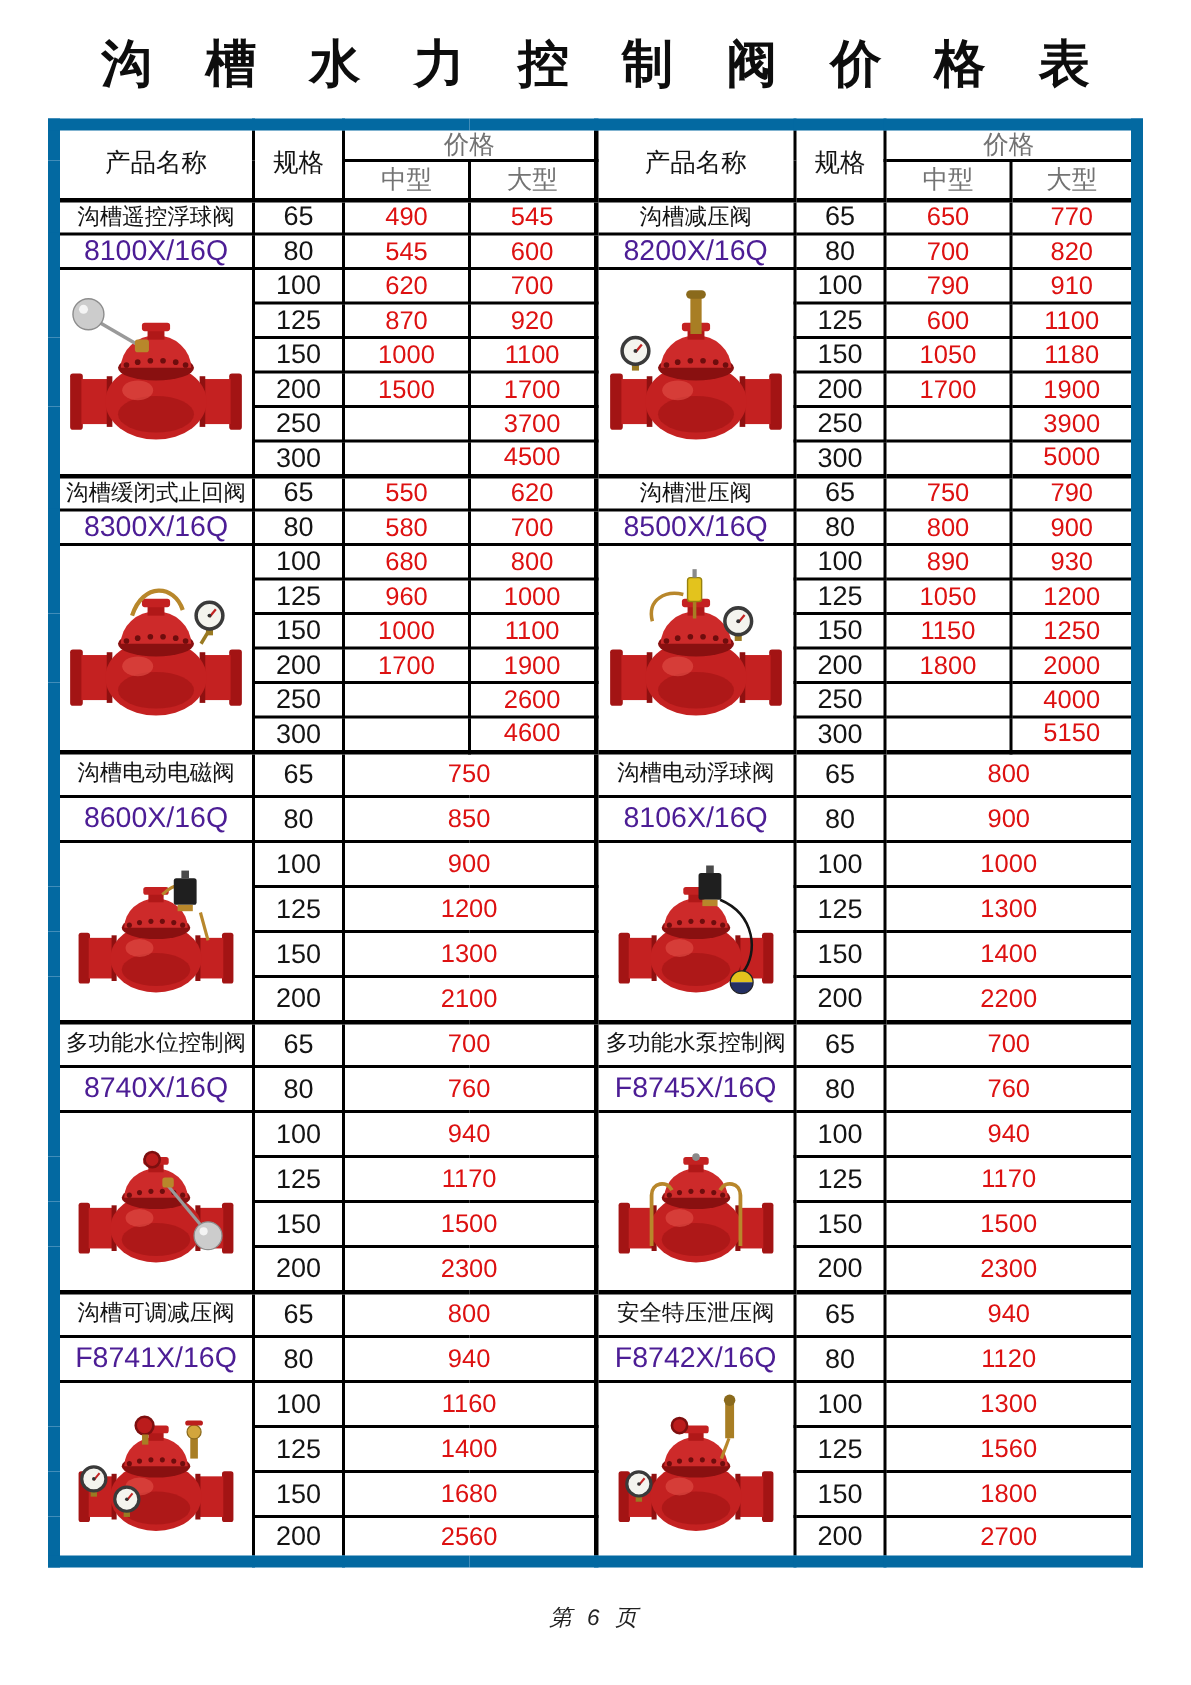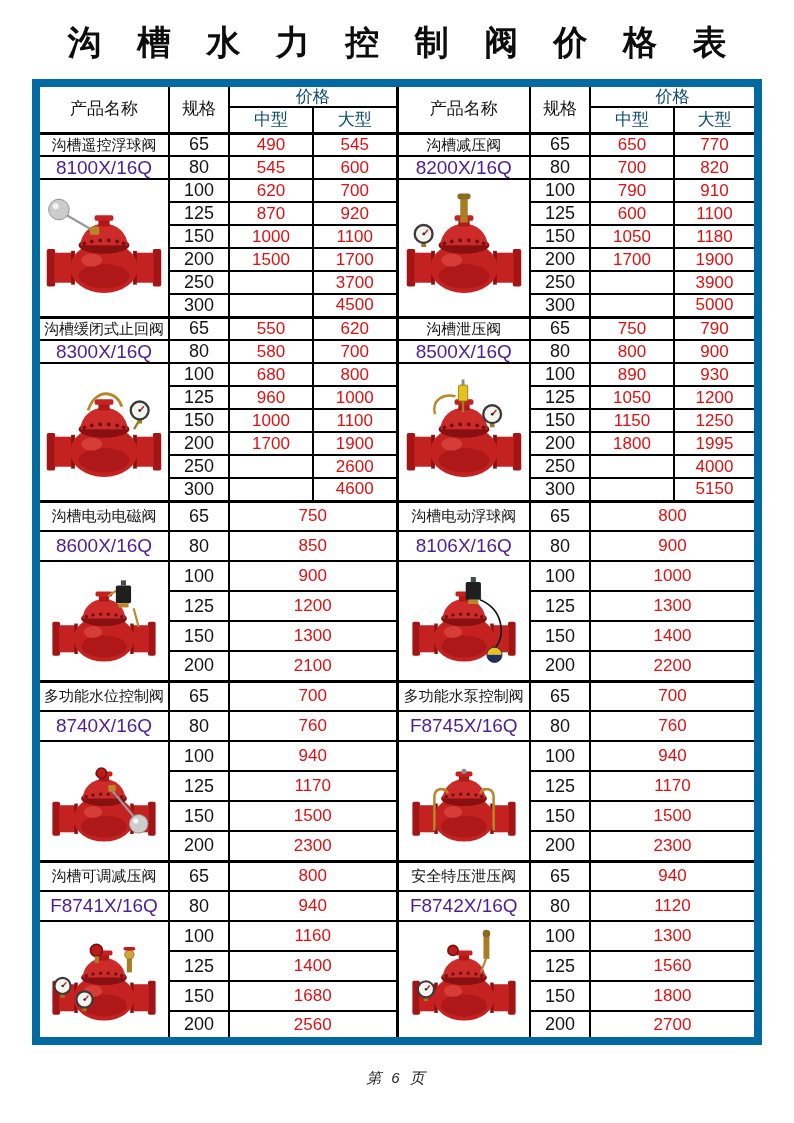--- a/index.html
+++ b/index.html
@@ -23,21 +23,21 @@
     border:8px solid #0369a1;
   }
   th, td {
     border:2px solid #000; padding:0;
     text-align:center; vertical-align:middle; overflow:hidden;
     line-height:1.05;
   }
   thead tr.hrow1 { height:24px; }
   thead tr.hrow2 { height:26px; }
   th { font-weight:400; font-size:17px; color:#141414; }
-  th.head-red { color:#0c4a6e; }
+  th.head-red { color:#737373; }
 
   tr.row-split  { height:23px; }
   tr.row-merged { height:30px; }
 
   td.name-cell  { font-size:15px; color:#141414;border-radius:11px; }
   td.model-cell { font-size:19px; color:#4c1d95; }
   td.spec-cell  { font-size:18px; color:#141414; }
   td.price-cell { font-size:17px; color:#dd1111; }
 
   .sec-top { border-top:3px solid #000; }
@@ -337,21 +337,21 @@
           <td class="spec-cell">150</td>
           <td class="price-cell">1150</td>
           <td class="price-cell">1250</td>
         </tr>
         <tr class="row-split">
           <td class="spec-cell">200</td>
           <td class="price-cell">1700</td>
           <td class="price-cell">1900</td>
           <td class="spec-cell">200</td>
           <td class="price-cell">1800</td>
-          <td class="price-cell">1995</td>
+          <td class="price-cell">2000</td>
         </tr>
         <tr class="row-split">
           <td class="spec-cell">250</td>
           <td class="price-cell"></td>
           <td class="price-cell">2600</td>
           <td class="spec-cell">250</td>
           <td class="price-cell"></td>
           <td class="price-cell">4000</td>
         </tr>
         <tr class="row-split">

